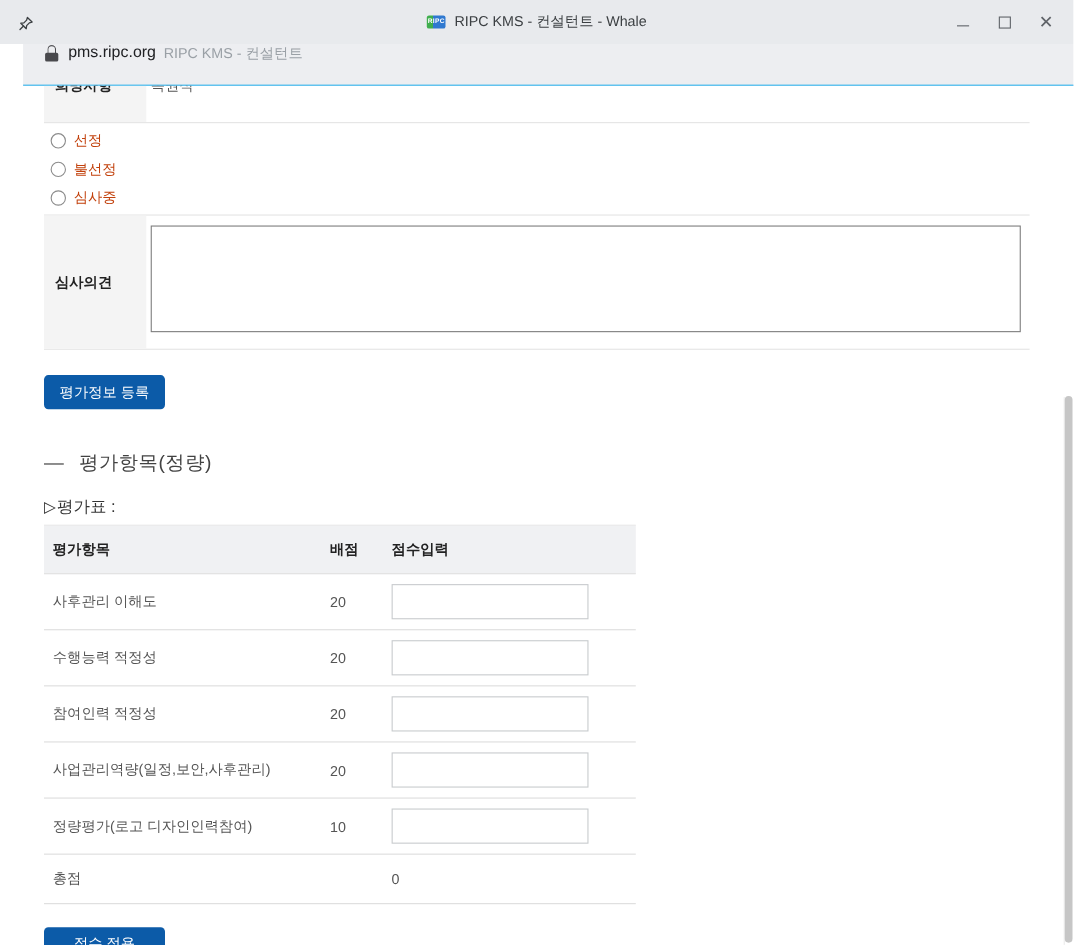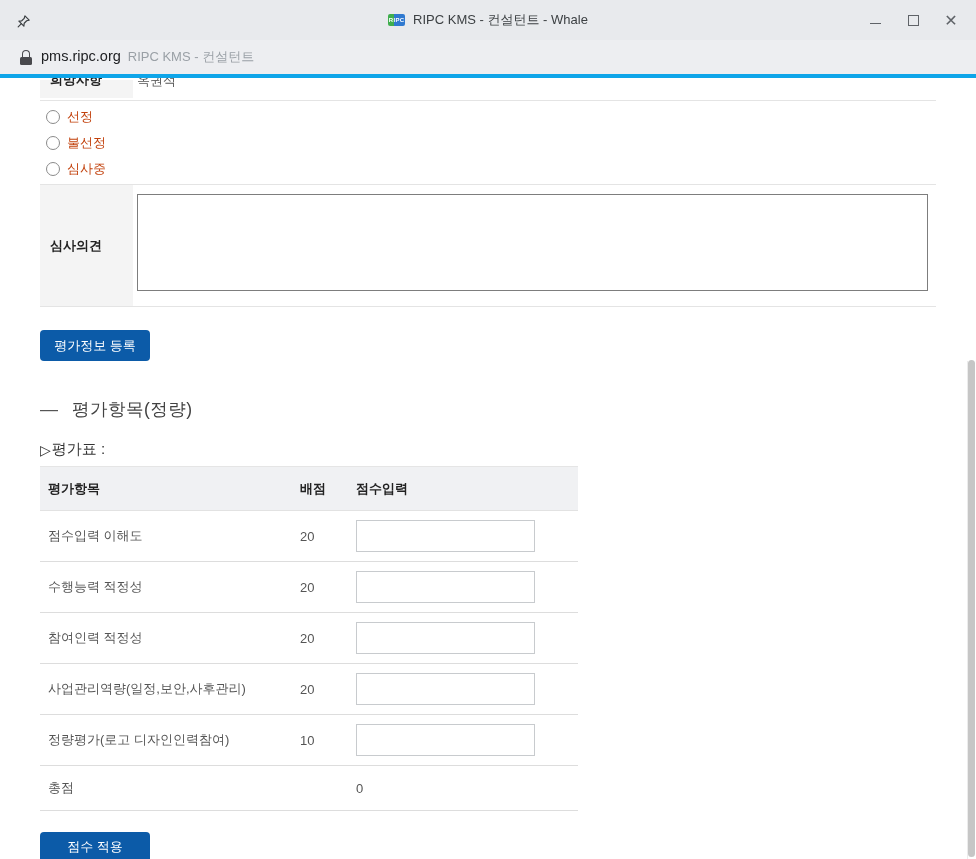--- a/index.html
+++ b/index.html
@@ -11,37 +11,37 @@
   .pin-btn { position:absolute; left:12px; top:10px; width:22px; height:22px; display:flex; align-items:center; justify-content:center; cursor:pointer; }
   .win-title-wrap { position:absolute; left:0; right:0; top:0; height:40px; display:flex; align-items:center; justify-content:center; gap:8px; pointer-events:none; }
   .favicon { width:17px; height:12px; border-radius:2px; background:linear-gradient(90deg,#3fae4e 0 35%,#2f79d0 35%); color:#fff; font-size:6px; font-weight:bold; display:flex; align-items:center; justify-content:center; letter-spacing:.3px; }
   .win-title { font-size:13px; color:#3c4043; }
   .win-controls { position:absolute; right:6px; top:0; height:40px; display:flex; align-items:center; }
   .win-btn { width:38px; height:30px; display:flex; align-items:center; justify-content:center; color:#5f6368; font-size:14px; cursor:pointer; }
   .win-btn.min span { display:block; width:11px; border-top:1.6px solid #5f6368; margin-top:6px; }
   .win-btn.max span { display:block; width:11px; height:11px; border:1.6px solid #5f6368; }
   .win-btn.close { font-size:16px; }
 
-  .urlbar { height:38px; background:#edeef1; border-bottom:4px solid #0ea5e9; display:flex; align-items:center; padding-left:20px; gap:9px; }
+  .urlbar { height:38px; background:#edeef1; border-bottom:1px solid #0ea5e9; display:flex; padding-left:20px; gap:9px;margin-left:21px; }
   .lock { width:12px; height:15px; position:relative; margin-top:1px; }
   .lock .shackle { position:absolute; top:0; left:2px; width:8px; height:9px; border:1.7px solid #49494d; border-bottom:none; border-radius:5px 5px 0 0; }
   .lock .body { position:absolute; bottom:0; width:12px; height:8.5px; background:#49494d; border-radius:1.5px; }
   .url-domain { font-size:14.5px; color:#202124; }
   .url-page { font-size:13px; color:#9aa0a6; }
 
   
   .content { position:relative; height:781px; background:#fff; }
   .form-wrap { margin-left:40px; width:896px; }
 
   .frow { display:flex; border-bottom:1px solid #e4e4e4; }
   .fcell-label { width:93px; background:#f4f4f4; display:flex; align-items:center; padding-left:10px;
     font-size:13px; font-weight:bold; color:#222; flex-shrink:0; }
   .fcell-value { flex:1; }
 
-  .row-clipped { height:23px; overflow:hidden;align-items:center; }
+  .row-clipped { height:34px; overflow:hidden; }
   .row-clipped .fcell-label, .row-clipped .clip-val { align-items:flex-start; }
   .clip-text { display:inline-block; transform:translateY(-9px); font-size:13px; }
   .row-clipped .fcell-value { padding-left:4px; color:#555; font-weight:normal; }
 
   .row-selection { height:84px; }
   .radio-group { display:flex; flex-direction:column; justify-content:center; gap:8px; padding-left:6px; }
   .radio-option { display:flex; align-items:center; gap:7px; cursor:pointer; }
   .radio-circle { width:14px; height:14px; border:1px solid #8b8b8b; border-radius:50%; background:#fff; flex-shrink:0; }
   .radio-label { font-size:13px; color:#c2410c; }
 
@@ -166,21 +166,21 @@
   </div>
 
   <div class="score-table">
     <div class="st-row st-head">
       <div class="c c-item">평가항목</div>
       <div class="c c-max">배점</div>
       <div class="c c-input">점수입력</div>
     </div>
 
     <div class="st-row st-body-row">
-      <div class="c-item">점수입력 이해도</div>
+      <div class="c-item">사후관리 이해도</div>
       <div class="c-max">20</div>
       <div class="c-input"><input class="score-input" value="" style=""></div>
     </div>
     <div class="st-row st-body-row">
       <div class="c-item">수행능력 적정성</div>
       <div class="c-max">20</div>
       <div class="c-input"><input class="score-input" value="" style=""></div>
     </div>
     <div class="st-row st-body-row">
       <div class="c-item">참여인력 적정성</div>

